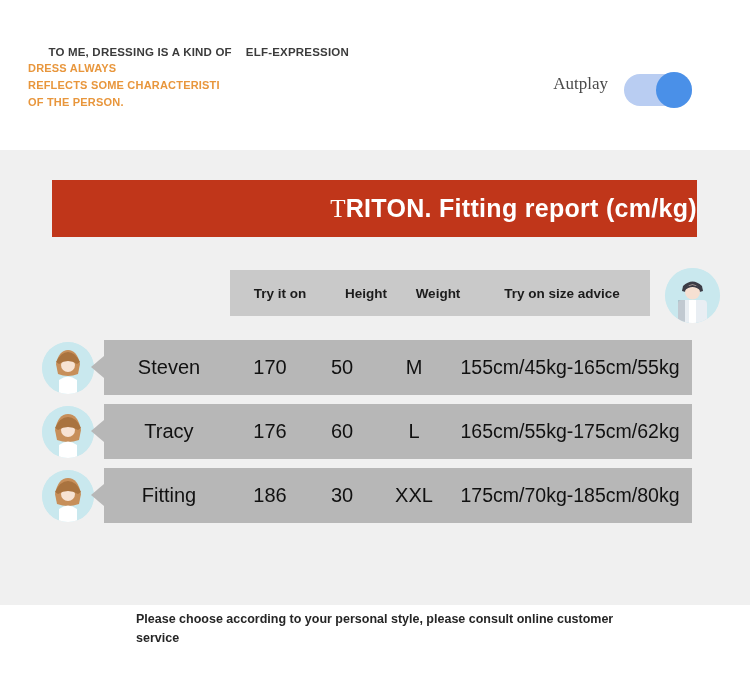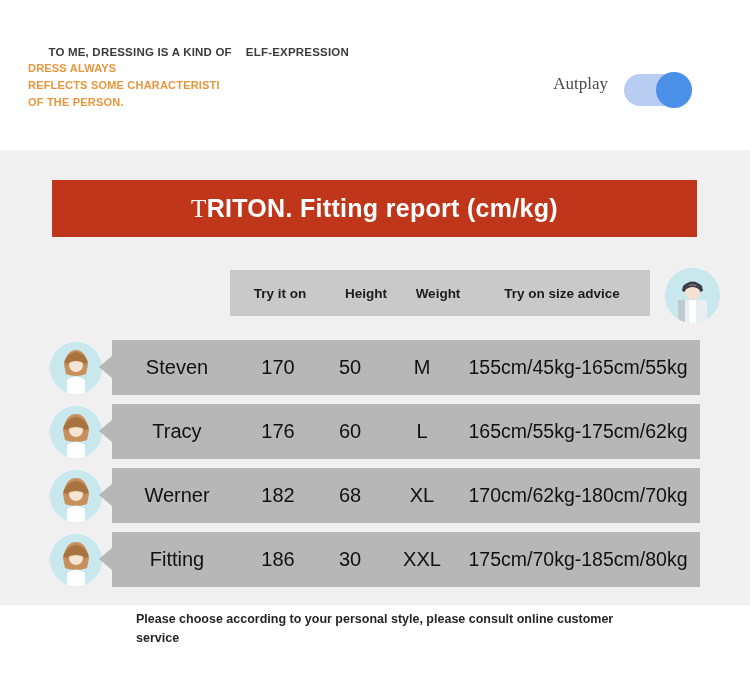--- a/index.html
+++ b/index.html
@@ -91,21 +91,21 @@
 
   .title-bar {
     position: absolute;
     left: 52px;
     top: 30px;
     width: 645px;
     height: 57px;
     background: #c0361a;
     display: flex;
     align-items: center;
-    justify-content: center;
+    justify-content: flex-end;
   }
   .title-bar .title-text {
     color: #ffffff;
     font-size: 25px;
     font-weight: bold;
     letter-spacing: 0.3px;
   }
   .title-bar .title-text .thin {
     font-weight: normal;
     font-family: "Liberation Serif", serif;
@@ -140,21 +140,21 @@
     width: 55px;
     height: 55px;
     border-radius: 50%;
     background: #c9e8ee;
     overflow: hidden;
   }
 
   
   .rows {
     position: absolute;
-    left: 12px;
+    left: 4px;
     top: 190px;
     width: 651px;
   }
   .row {
     position: relative;
     height: 55px;
     margin-bottom: 9px;
   }
   .row-avatar {
     position: absolute;
@@ -298,50 +298,32 @@
         </div>
         <div class="row-bar">
           <div class="cell c-name">Tracy</div>
           <div class="cell c-height">176</div>
           <div class="cell c-weight">60</div>
           <div class="cell c-size">L</div>
           <div class="cell c-advice">165cm/55kg-175cm/62kg</div>
         </div>
       </div>
 
+
       <div class="row">
         <div class="row-avatar">
           <svg viewBox="0 0 52 52" width="52" height="52">
             <circle cx="26" cy="26" r="26" fill="#c9e8ee"></circle>
             <path d="M13 24 q3 -16 13 -16 q10 0 13 16 l-2 10 q-11 4 -22 0 z" fill="#c78f5a"></path>
             <circle cx="26" cy="24" r="7" fill="#f7e3d4"></circle>
             <path d="M17 39 q9 -7 18 0 l0 13 l-18 0 z" fill="#ffffff"></path>
             <path d="M13 22 q5 -11 13 -11 q8 0 13 11 l-3 2 q-10 -6 -20 0 z" fill="#a9733f"></path>
           </svg>
         </div>
         <div class="row-bar">
-          <div class="cell c-name">Werner</div>
-          <div class="cell c-height">182</div>
-          <div class="cell c-weight">68</div>
-          <div class="cell c-size">XL</div>
-          <div class="cell c-advice">170cm/62kg-180cm/70kg</div>
-        </div>
-      </div>
-
-      <div class="row">
-        <div class="row-avatar">
-          <svg viewBox="0 0 52 52" width="52" height="52">
-            <circle cx="26" cy="26" r="26" fill="#c9e8ee"></circle>
-            <path d="M13 24 q3 -16 13 -16 q10 0 13 16 l-2 10 q-11 4 -22 0 z" fill="#c78f5a"></path>
-            <circle cx="26" cy="24" r="7" fill="#f7e3d4"></circle>
-            <path d="M17 39 q9 -7 18 0 l0 13 l-18 0 z" fill="#ffffff"></path>
-            <path d="M13 22 q5 -11 13 -11 q8 0 13 11 l-3 2 q-10 -6 -20 0 z" fill="#a9733f"></path>
-          </svg>
-        </div>
-        <div class="row-bar">
           <div class="cell c-name">Fitting</div>
           <div class="cell c-height">186</div>
           <div class="cell c-weight">30</div>
           <div class="cell c-size">XXL</div>
           <div class="cell c-advice">175cm/70kg-185cm/80kg</div>
         </div>
       </div>
 
     </div>
   </div>

